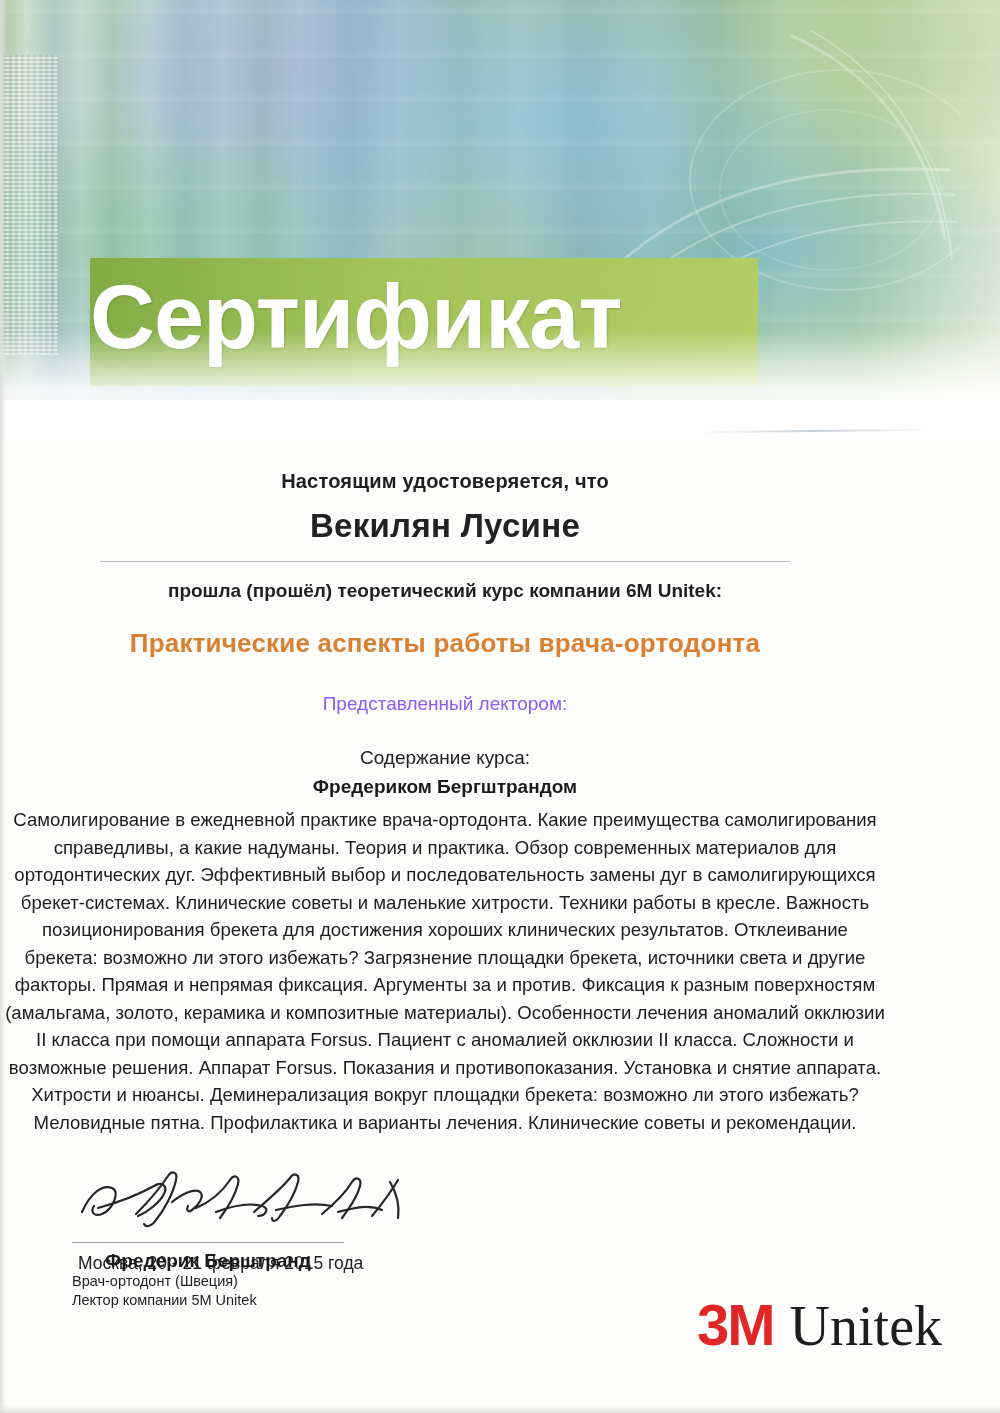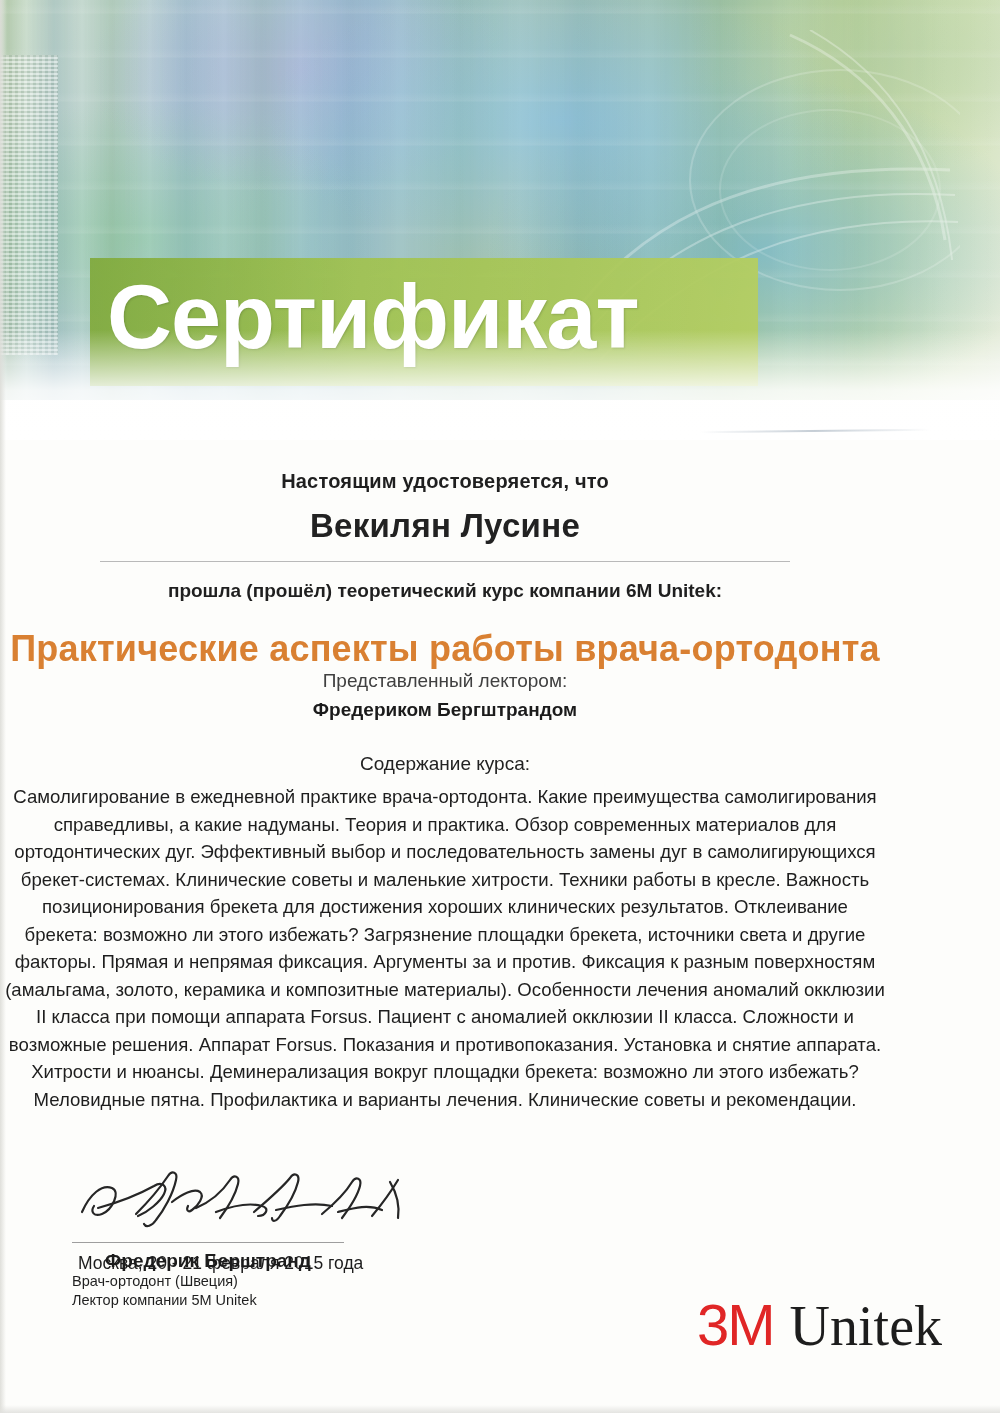--- a/index.html
+++ b/index.html
@@ -117,21 +117,20 @@
     left: 90px;
     top: 262px;
     width: 760px;
     font-size: 90px;
     line-height: 110px;
     font-weight: bold;
     color: #ffffff;
     letter-spacing: -1px;
     text-shadow: 1px 1px 2px rgba(60,80,40,0.25);
     white-space: nowrap;
-    padding-left: 17px;
   }
   
   .band-fade {
     position: absolute;
     left: 0; top: 330px;
     width: 1000px; height: 110px;
     background: linear-gradient(180deg, rgba(255,255,255,0) 0%, rgba(255,255,255,0.85) 55%, #ffffff 100%);
   }
   .scan-line {
     position: absolute;
@@ -171,29 +170,30 @@
     background: #b9b9b9;
   }
   .course-line {
     margin-top: 18px;
     font-size: 19px;
     font-weight: bold;
     color: #1f1f1f;
   }
   .course-title {
     margin-top: 26px;
-    font-size: 36px;
+    font-size: 26px;
     font-weight: bold;
     color: #d98032;
     letter-spacing: 0.2px;
     text-align: center;
   }
   .presented-label {
-    font-size: 19px;
-    color: #404040;
+    margin-top: 34px;
+    font-size: 19px;
+    color: #8b5cf6;
   }
   .lecturer {
     margin-top: 7px;
     font-size: 19px;
     font-weight: bold;
     color: #1b1b1b;
   }
   .content-label {
     margin-top: 32px;
     font-size: 19px;
@@ -252,21 +252,21 @@
   
   .logo {
     position: absolute;
     right: 58px;
     bottom: 58px;
     display: flex;
     align-items: baseline;
   }
   .logo-3m {
     font-size: 58px;
-    font-weight: normal;
+    font-weight: bold;
     color: #e02626;
     letter-spacing: -2px;
     font-family: "Liberation Sans", sans-serif;
     line-height: 58px;
     margin-top: 28px;
   }
   .logo-unitek {
     margin-left: 16px;
     font-size: 56px;
     color: #1d1d1d;
@@ -314,22 +314,22 @@
   <div class="band-fade"></div>
   <div class="scan-line"></div>
 
   <div class="body-area">
     <div class="centered lead">Настоящим удостоверяется, что</div>
     <div class="centered recipient">Векилян Лусине</div>
     <div class="rule"></div>
     <div class="centered course-line">прошла (прошёл) теоретический курс компании 6M Unitek:</div>
     <div class="centered course-title">Практические аспекты работы врача-ортодонта</div>
     <div class="centered presented-label">Представленный лектором:</div>
+    <div class="centered content-label">Содержание курса:</div>
     <div class="centered lecturer">Фредериком Бергштрандом</div>
-    <div class="centered content-label">Содержание курса:</div>
     <div class="content-body">Самолигирование в ежедневной практике врача-ортодонта. Какие преимущества самолигирования справедливы, а какие надуманы. Теория и практика. Обзор современных материалов для ортодонтических дуг. Эффективный выбор и последовательность замены дуг в самолигирующихся брекет-системах. Клинические советы и маленькие хитрости. Техники работы в кресле. Важность позиционирования брекета для достижения хороших клинических результатов. Отклеивание брекета: возможно ли этого избежать? Загрязнение площадки брекета, источники света и другие факторы. Прямая и непрямая фиксация. Аргументы за и против. Фиксация к разным поверхностям (амальгама, золото, керамика и композитные материалы). Особенности лечения аномалий окклюзии II класса при помощи аппарата Forsus. Пациент с аномалией окклюзии II класса. Сложности и возможные решения. Аппарат Forsus. Показания и противопоказания. Установка и снятие аппарата. Хитрости и нюансы. Деминерализация вокруг площадки брекета: возможно ли этого избежать? Меловидные пятна. Профилактика и варианты лечения. Клинические советы и рекомендации.</div>
   </div>
 
   <div class="sign-block">
     <svg class="signature-svg" width="340" height="72" viewBox="0 0 340 72">
       <g fill="none" stroke="#262626" stroke-width="2.2" stroke-linecap="round">
         <path d="M6,44 C14,26 26,16 36,20 C45,24 36,42 26,46 C18,49 14,44 18,38"></path>
         <path d="M22,40 C44,34 60,28 78,18 C86,13 92,18 88,26 C84,34 72,44 62,48"></path>
         <path d="M60,46 C72,34 84,20 92,8 C96,2 102,4 100,12 C97,26 88,42 80,52 C76,58 70,60 68,56"></path>
         <path d="M96,34 C106,26 118,20 124,24 C129,28 122,38 116,42 C112,45 110,42 112,38"></path>

